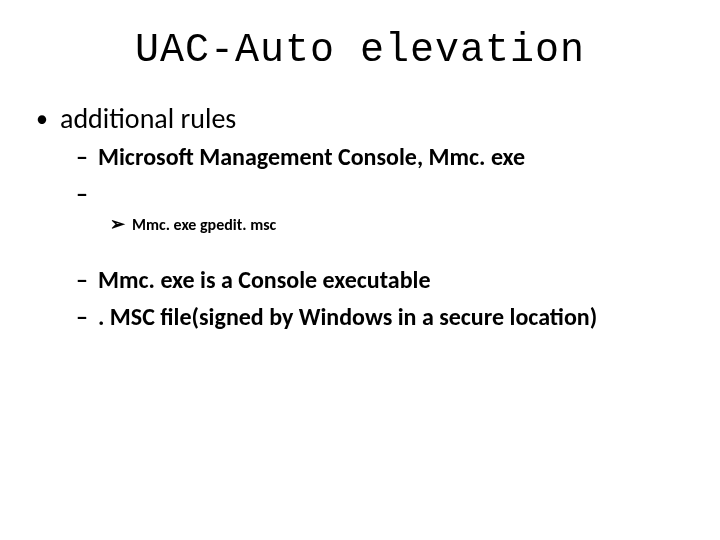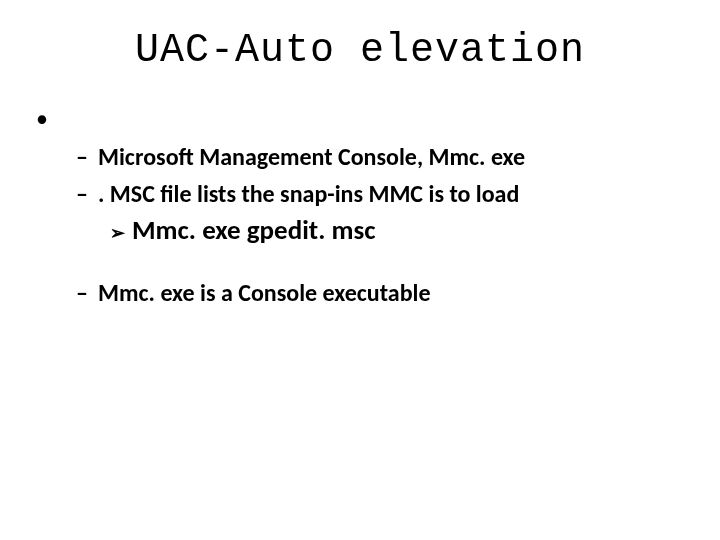--- a/index.html
+++ b/index.html
@@ -58,54 +58,55 @@
     content: "–";
     display: inline-block;
     width: 22px;
   }
   ul.level3 {
     list-style: none;
     padding: 0;
     margin: 2px 0 0 34px;
   }
   ul.level3 > li {
-    font-size: 27px;
+    font-size: 16px;
     line-height: 1.35;
     margin: 0 0 2px 0;
   }
   ul.level3 > li::before {
     content: "➢";
     display: inline-block;
     width: 22px;
     font-size: 18px;
   }
   .gap {
     height: 20px;
   }
 </style>
 </head>
 <body>
 
 <div class="slide">
   <h1 class="title">UAC-Auto elevation</h1>
 
   <ul class="level1">
-    <li>
+    <li><span>additional rules</span>
 
       <ul class="level2">
         <li><span>Microsoft Management Console, Mmc. exe</span></li>
-        <li><span>. MSC file lists the snap-ins MMC is to load</span>
+        <li>
 
           <ul class="level3">
             <li><span>Mmc. exe gpedit. msc</span></li>
           </ul>
         </li>
       </ul>
 
       <div class="gap"></div>
 
       <ul class="level2">
         <li><span>Mmc. exe is a Console executable</span></li>
+        <li><span>. MSC file(signed by Windows in a secure location)</span></li>
       </ul>
 
     </li>
   </ul>
 </div>
 
 </body></html>

